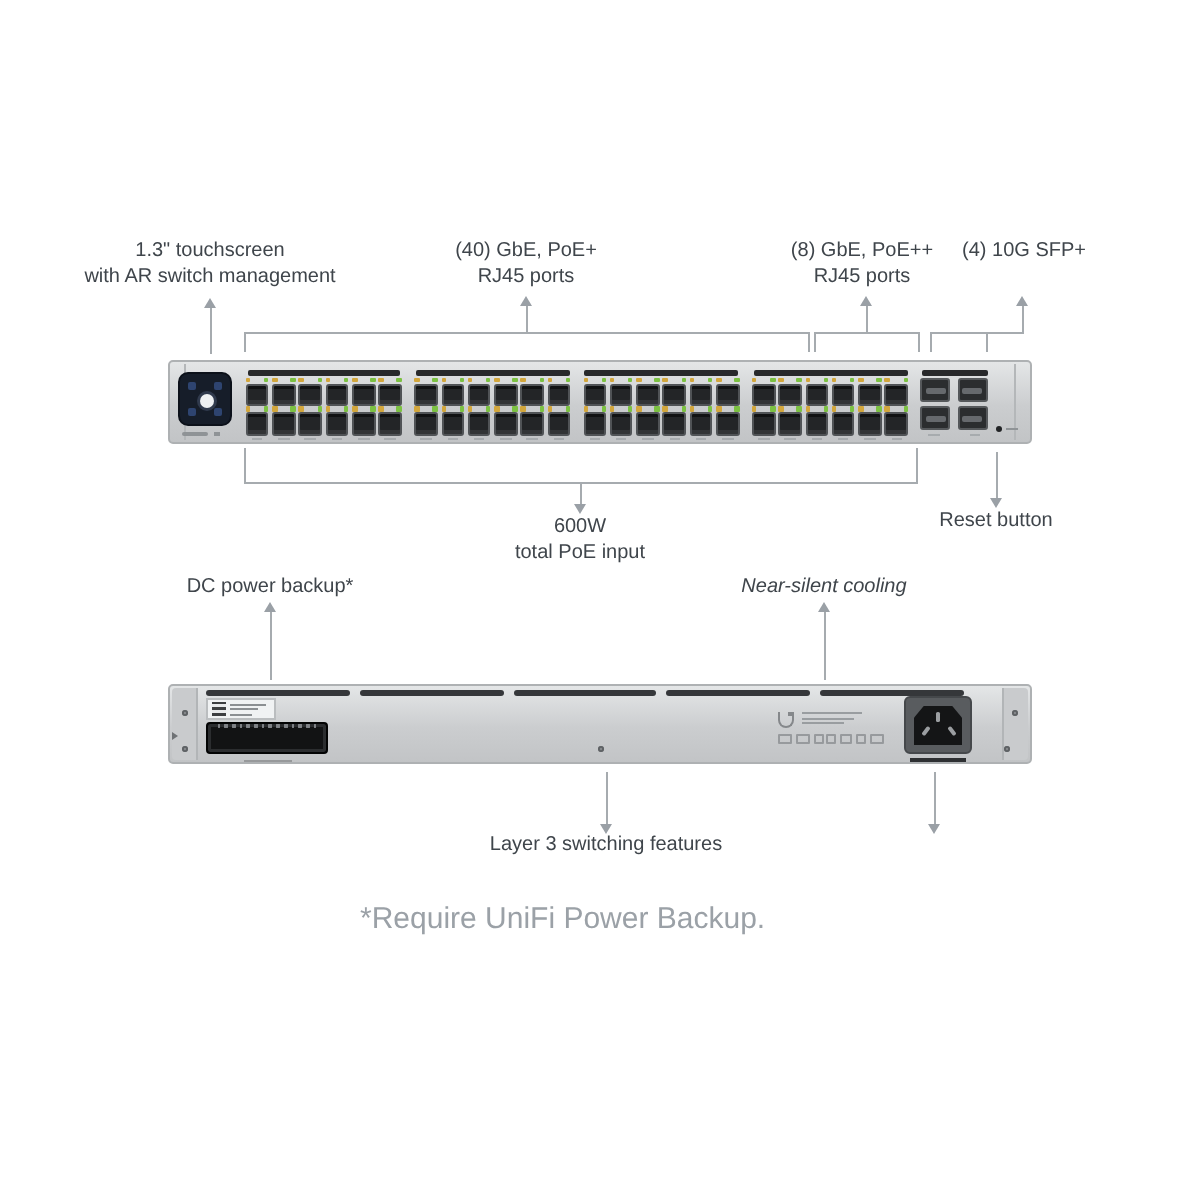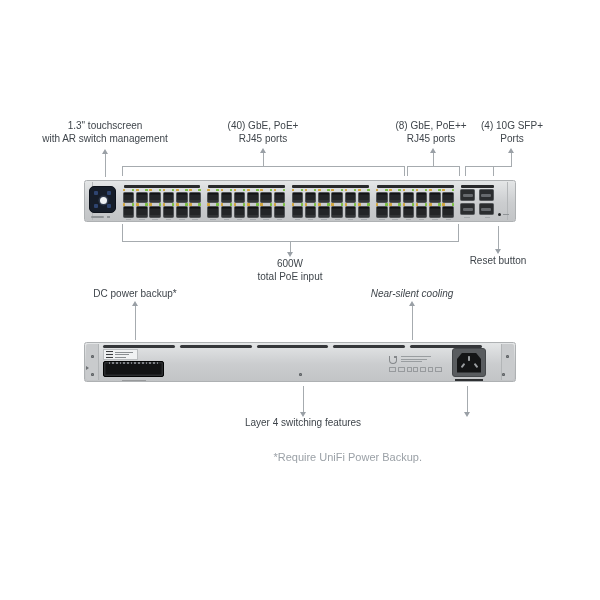--- a/index.html
+++ b/index.html
@@ -1,20 +1,20 @@
 <!DOCTYPE html>
 <html><head>
 <meta charset="utf-8">
 <style>
   html,body{margin:0;padding:0;background:#fff;}
   .canvas{position:relative;width:600px;height:600px;background:#fff;overflow:hidden;
           font-family:"Liberation Sans","DejaVu Sans",sans-serif;}
   
   .callout{position:absolute;color:#3f454b;font-size:10px;line-height:13px;text-align:center;}
-  .footnote{position:absolute;color:#9ba1a7;font-size:11px;text-align:right;}
+  .footnote{position:absolute;color:#9ba1a7;font-size:15px;text-align:left;}
   
   .ln{position:absolute;background:#a6abaf;}
   .ah-up{position:absolute;width:0;height:0;border-left:3px solid transparent;border-right:3px solid transparent;border-bottom:5px solid #9aa0a6;}
   .ah-down{position:absolute;width:0;height:0;border-left:3px solid transparent;border-right:3px solid transparent;border-top:5px solid #9aa0a6;}
   
   .body{position:absolute;left:84px;width:432px;border:1px solid #aeb1b3;border-radius:2.5px;box-sizing:border-box;
         background:linear-gradient(#e4e6e7,#cbcdcf 55%,#c2c4c6);}
   .seam{position:absolute;top:1px;bottom:1px;width:1px;background:#b4b7b9;}
   
   .screen{position:absolute;left:89px;top:186px;width:27px;height:27px;border-radius:5px;background:#161d29;border:1px solid #0c111a;box-sizing:border-box;}
@@ -83,21 +83,20 @@
   <div class="callout" style="left:203px;top:119px;width:120px;">
     <div>(40) GbE, PoE+</div>
     <div>RJ45 ports</div>
   </div>
   <div class="callout" style="left:371px;top:119px;width:120px;">
     <div>(8) GbE, PoE++</div>
     <div>RJ45 ports</div>
   </div>
   <div class="callout" style="left:452px;top:119px;width:120px;">
     <div>(4) 10G SFP+</div>
-    <div>Ports</div>
   </div>
 
   <div class="ah-up" style="left:102px;top:149px;"></div>
   <div class="ln" style="left:105px;top:154px;width:1px;height:23px;"></div>
 
   <div class="ln" style="left:122px;top:166px;width:283px;height:1px;"></div>
   <div class="ln" style="left:122px;top:166px;width:1px;height:10px;"></div>
   <div class="ln" style="left:404px;top:166px;width:1px;height:10px;"></div>
   <div class="ln" style="left:263px;top:152px;width:1px;height:14px;"></div>
   <div class="ah-up" style="left:260px;top:148px;"></div>
@@ -703,20 +702,20 @@
       <div class="pin" style="left:11px;top:3.5px;width:2px;height:5px;"></div>
       <div class="pin" style="left:4.5px;top:10px;width:2px;height:5px;transform:rotate(38deg);"></div>
       <div class="pin" style="left:17.5px;top:10px;width:2px;height:5px;transform:rotate(-38deg);"></div>
     </div>
   </div>
   <div class="inlet-mark"></div>
 
   <div class="ln" style="left:303px;top:386px;width:1px;height:26px;"></div>
   <div class="ah-down" style="left:300px;top:412px;"></div>
   <div class="callout" style="left:223px;top:416px;width:160px;">
-    <div>Layer 4 switching features</div>
+    <div>Layer 3 switching features</div>
   </div>
   <div class="ln" style="left:467px;top:386px;width:1px;height:26px;"></div>
   <div class="ah-down" style="left:464px;top:412px;"></div>
 
   <div class="footnote" style="left:180px;top:451px;width:242px;">*Require UniFi Power Backup.</div>
 
 </div>
 
 </body></html>

